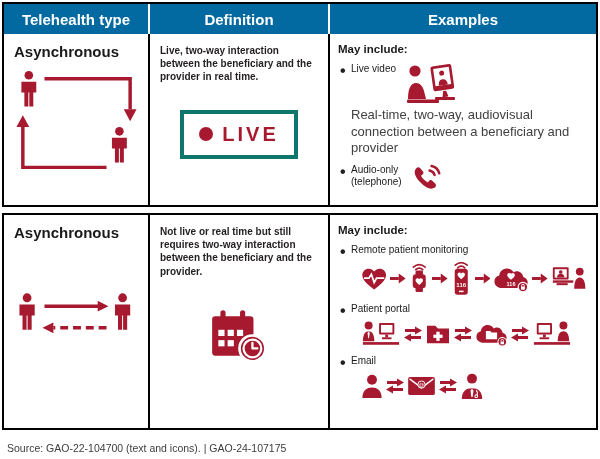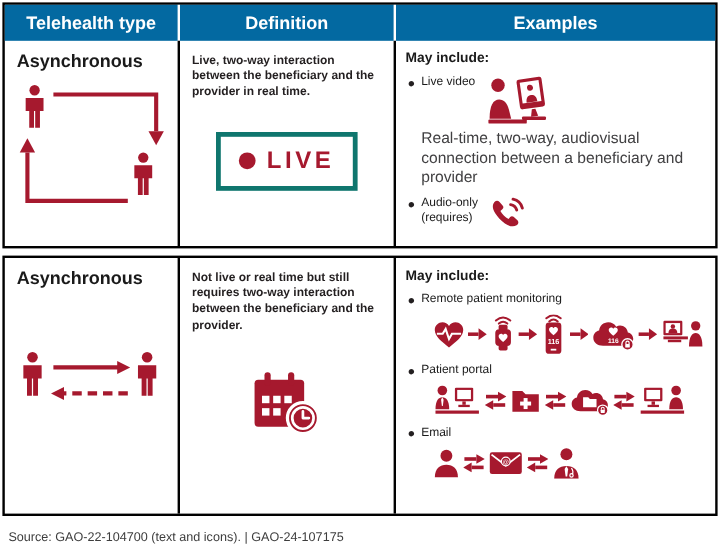--- a/index.html
+++ b/index.html
@@ -97,21 +97,21 @@
                 <rect x="30" y="34" width="20" height="3" rx="1"></rect>
                 <rect x="2" y="36.5" width="32" height="3.5" rx="1"></rect>
               </svg>
             </div>
             <div class="ex-desc">Real-time, two-way, audiovisual connection between a beneficiary and provider</div>
           </li>
           <li>
             <div class="ex-head">
               <div class="ex-title">
                 <div>Audio-only</div>
-                <div>(requires)</div>
+                <div>(telephone)</div>
               </div>
               <svg width="32" height="30" viewBox="0 0 30 30" fill="#A6192E">
                 <path d="M5.5 4 C2.5 7 3 11.5 9 18 C15 24.3 20 25.8 23.5 23.8 C25 23 25.4 21.2 24.4 19.8 L21 16.6 C20 15.8 18.8 16 18 17 L16.8 18.4 C14 17 11.3 14.4 10 11.8 L11.6 10.4 C12.6 9.6 12.8 8.4 12 7.4 L9.3 4.3 C8.2 3.1 6.5 3 5.5 4 Z"></path>
                 <path d="M18.5 6.5 Q22.5 7.2 23.6 11" stroke="#A6192E" stroke-width="2.4" fill="none" stroke-linecap="round"></path>
                 <path d="M20.5 2 Q26.8 3.4 28.3 9.4" stroke="#A6192E" stroke-width="2.4" fill="none" stroke-linecap="round"></path>
               </svg>
             </div>
           </li>
         </ul>
       </div>

